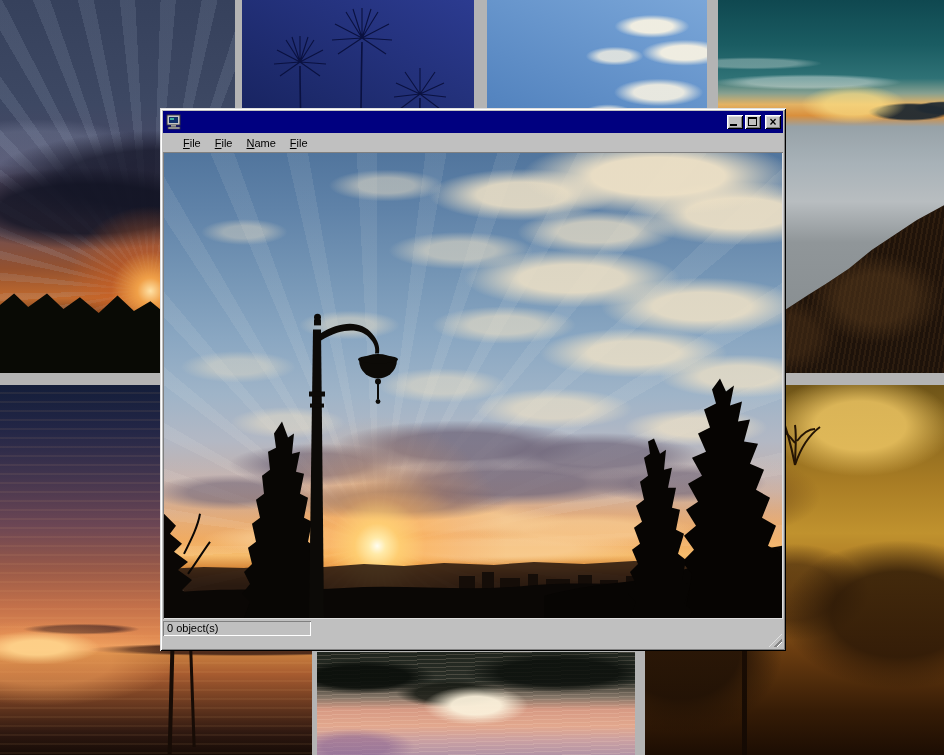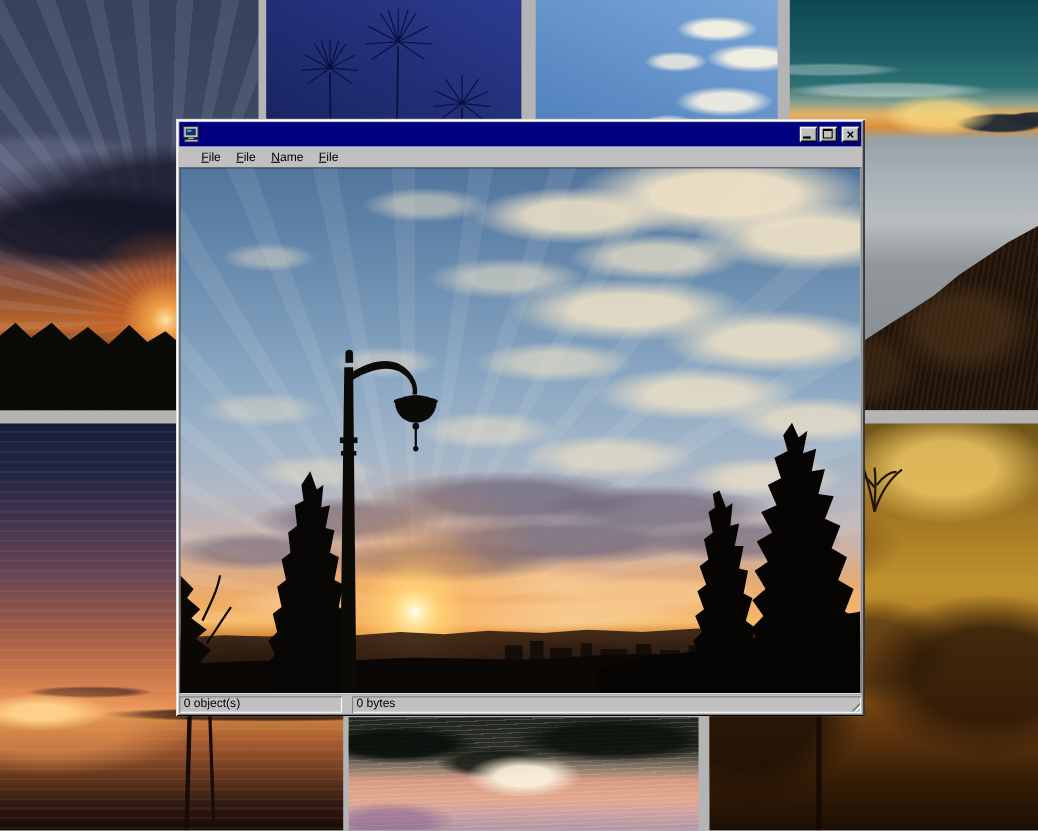--- a/index.html
+++ b/index.html
@@ -171,21 +171,21 @@
       radial-gradient(ellipse 170px 24px at 45% 79%, rgba(248,206,150,.75) 0 40%, transparent 75%),
       radial-gradient(ellipse 150px 22px at 68% 81%, rgba(248,206,150,.65) 0 40%, transparent 75%),
       radial-gradient(ellipse 130px 20px at 22% 83%, rgba(248,206,150,.65) 0 40%, transparent 75%),
       radial-gradient(ellipse 220px 22px at 52% 85%, rgba(248,206,150,.75) 0 40%, transparent 75%),
       repeating-conic-gradient(from 140deg at 34.5% 84.5%, rgba(255,250,238,0) 0deg 7deg, rgba(255,250,238,.08) 7deg 10deg),
       linear-gradient(180deg, rgba(0,0,0,0) 66%, rgba(214,196,196,.22) 73%, rgba(244,186,126,.3) 80%, rgba(244,186,126,0) 88%),
       linear-gradient(180deg, #51759d 0%, #5f82a8 12%, #7495b5 26%, #8aa7c2 40%, #9fb4c8 52%, #b3b8c4 62%, #c3b2ae 70%, #d8a57c 77%, #efa85c 83%, #f6bc6b 86.5%, #d98c3e 89%, #7a4a28 91%, #2e1c12 93%, #100a06 100%);
   }
   .view-sil { position:absolute; inset:1px; width:calc(100% - 2px); height:calc(100% - 2px); }
 
-  .status-bar { height:15px; margin-top:2px; display:flex; gap:9px; flex:0 0 auto; position:relative;border-radius:7px; }
+  .status-bar { height:27px; margin-top:2px; display:flex; gap:0; flex:0 0 auto; position:relative;border-radius:7px; }
   .status-panel { height:15px; font-size:11px; color:#000; padding:1px 4px 0 4px;
     box-shadow: inset 1px 1px 0 #808080, inset -1px -1px 0 #fff; overflow:hidden; white-space:nowrap; }
   .status-left { width:148px; flex:0 0 auto; }
   .status-right { flex:1 1 auto; }
   .resize-grip { position:absolute; right:1px; bottom:1px; width:13px; height:13px;
     background:repeating-linear-gradient(-45deg, rgba(0,0,0,0) 0 3px, #fff 3px 4px, #868686 4px 6px);
     clip-path:polygon(100% 0, 100% 100%, 0 100%); }
 </style>
 </head>
 <body style="background: rgb(180, 180, 180);">
@@ -306,18 +306,17 @@
           <ellipse cx="214" cy="206" rx="20" ry="4"></ellipse>
           <circle cx="214" cy="228" r="3"></circle>
           <rect x="213" y="230" width="2" height="16"></rect>
           <circle cx="214" cy="248" r="2.4"></circle>
         </g>
       </svg>
     </div>
 
     <div class="status-bar">
       <div class="status-panel status-left">0 object(s)</div>
-      <div class="status-panel status-right">0 bytes</div>
       <div class="resize-grip"></div>
     </div>
 
   </div>
 </div>
 
 </body></html>

